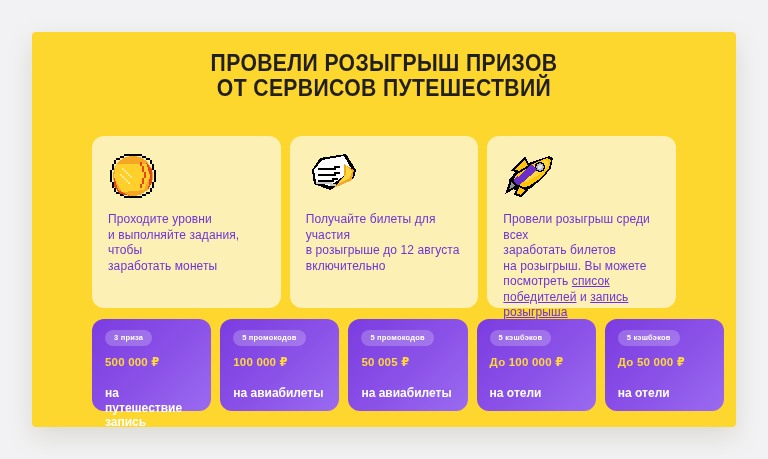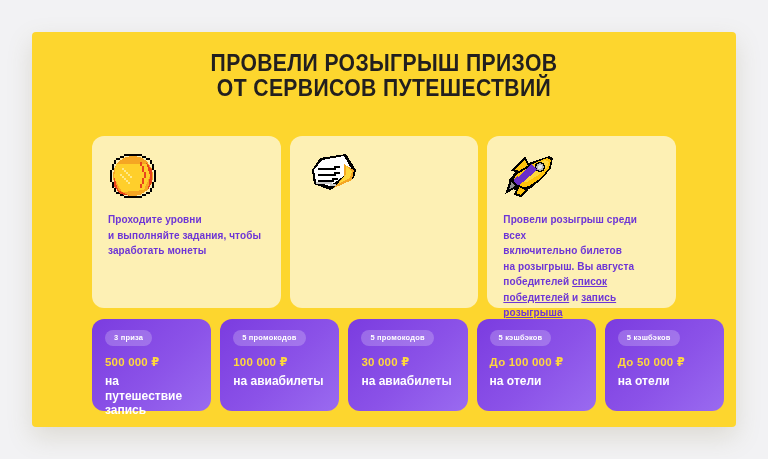--- a/index.html
+++ b/index.html
@@ -34,21 +34,21 @@
     display:flex;gap:9px;
   }
   .info-card{
     flex:1 1 0;background:#fdf0b4;border-radius:12px;
     padding:16px 14px 14px 16px;box-sizing:border-box;
     display:flex;flex-direction:column;
   }
   .ico{width:56px;height:50px;margin-bottom:10px;}
   .ico svg{display:block;}
   .info-text{
-    color:#6d35d6;font-size:10px;line-height:15.5px;font-weight:bold;
+    color:#6d35d6;font-size:12px;line-height:15.5px;font-weight:normal;
     letter-spacing:.1px;
   }
   .info-text a{color:#6d35d6;text-decoration:underline;}
 
   
   .prize-row{
     position:absolute;left:60px;top:287px;width:632px;height:92px;
     display:flex;gap:9px;
   }
   .prize-card{
@@ -59,21 +59,21 @@
   }
   .badge{
     align-self:flex-start;
     background:rgba(255,255,255,.22);
     border-radius:20px;padding:3px 9px 4px;
     font-size:7.5px;font-weight:bold;color:#fff;letter-spacing:.2px;
     margin-bottom:9px;
   }
   .amount{
     color:#ffd83d;font-size:11.5px;font-weight:bold;letter-spacing:.2px;
-    margin-bottom:5px;white-space:nowrap;
+    margin-bottom:17px;white-space:nowrap;
   }
   .p-desc{font-size:12px;font-weight:bold;line-height:14.5px;color:#fff;}
 </style>
 </head>
 <body>
 
 <div id="stage">
   <div class="panel">
 
     <div class="title">
@@ -154,43 +154,48 @@
                 <rect x="14" y="10" width="3" height="1"></rect>
               <rect x="6" y="14" width="8" height="1"></rect>
                 <rect x="13" y="13" width="3" height="1"></rect>
             </g>
             <g fill="#c9c9c9">
               <rect x="5" y="15" width="8" height="1"></rect>
                 <rect x="12" y="16" width="3" height="1"></rect>
             </g>
           </svg>
         </div>
+        <div class="info-text">
+          <span>Получайте билеты для участия</span><br>
+          <span>в розыгрыше до 12 августа</span><br>
+          <span>включительно</span>
+        </div>
       </div>
 
       <div class="info-card">
         <div class="ico">
           <svg width="56" height="50" viewBox="0 0 28 25" shape-rendering="crispEdges">
             <path d="M23 2 L25 3 L24 8 L20 13 L14 18 L8 20 L4 18 L3 14 L7 9 L14 5 Z" fill="#000000"></path>
             <path d="M22 3 L24 4 L23 8 L19 13 L13 17 L8 18 L5 16 L6 12 L11 8 L17 5 Z" fill="#ffc40c"></path>
             <path d="M21 4 L23 5 L22 8 L17 12 L12 15 L9 15 L10 11 L15 7 Z" fill="#ffd83d"></path>
             <circle cx="18.5" cy="7.5" r="2.6" fill="#000000"></circle>
             <circle cx="18.5" cy="7.5" r="1.8" fill="#b7b7b7"></circle>
             <circle cx="18.5" cy="7.5" r="1" fill="#e4e4e4"></circle>
             <path d="M11 3 L13 7 L8 10 L5 9 Z" fill="#ffc40c" stroke="#000" stroke-width="1"></path>
             <path d="M8 17 L12 19 L9 22 L6 21 Z" fill="#ffc40c" stroke="#000" stroke-width="1"></path>
             <path d="M14 6 L17 9 L10 15 L7 13 Z" fill="#6a2fc9"></path>
             <path d="M7 12 L10 15 L6 18 L4 16 Z" fill="#6a2fc9"></path>
             <path d="M4 14 L7 17 L2 20 Z" fill="#8f8f8f" stroke="#000" stroke-width="1"></path>
           </svg>
         </div>
         <div class="info-text">
           <span>Провели розыгрыш среди всех</span><br>
-          <span>включительно билетов</span><br>
-          <span>на розыгрыш. Вы августа</span><br>
-          <span>победителей </span><a href="#">список победителей</a><span> и </span><a href="#">запись розыгрыша</a>
+          <span>заработать билетов</span><br>
+          <span>на розыгрыш. Вы можете</span><br>
+          <span>посмотреть </span><a href="#">список победителей</a><span> и </span><a href="#">запись розыгрыша</a>
         </div>
       </div>
 
     </div>
 
     <div class="prize-row">
 
       <div class="prize-card">
         <div class="badge">3 приза</div>
         <div class="amount">500 000 ₽</div>
@@ -203,21 +208,21 @@
       <div class="prize-card">
         <div class="badge">5 промокодов</div>
         <div class="amount">100 000 ₽</div>
         <div class="p-desc">
           <span>на авиабилеты</span>
         </div>
       </div>
 
       <div class="prize-card">
         <div class="badge">5 промокодов</div>
-        <div class="amount">30 000 ₽</div>
+        <div class="amount">50 005 ₽</div>
         <div class="p-desc">
           <span>на авиабилеты</span>
         </div>
       </div>
 
       <div class="prize-card">
         <div class="badge">5 кэшбэков</div>
         <div class="amount">До 100 000 ₽</div>
         <div class="p-desc">
           <span>на отели</span>

